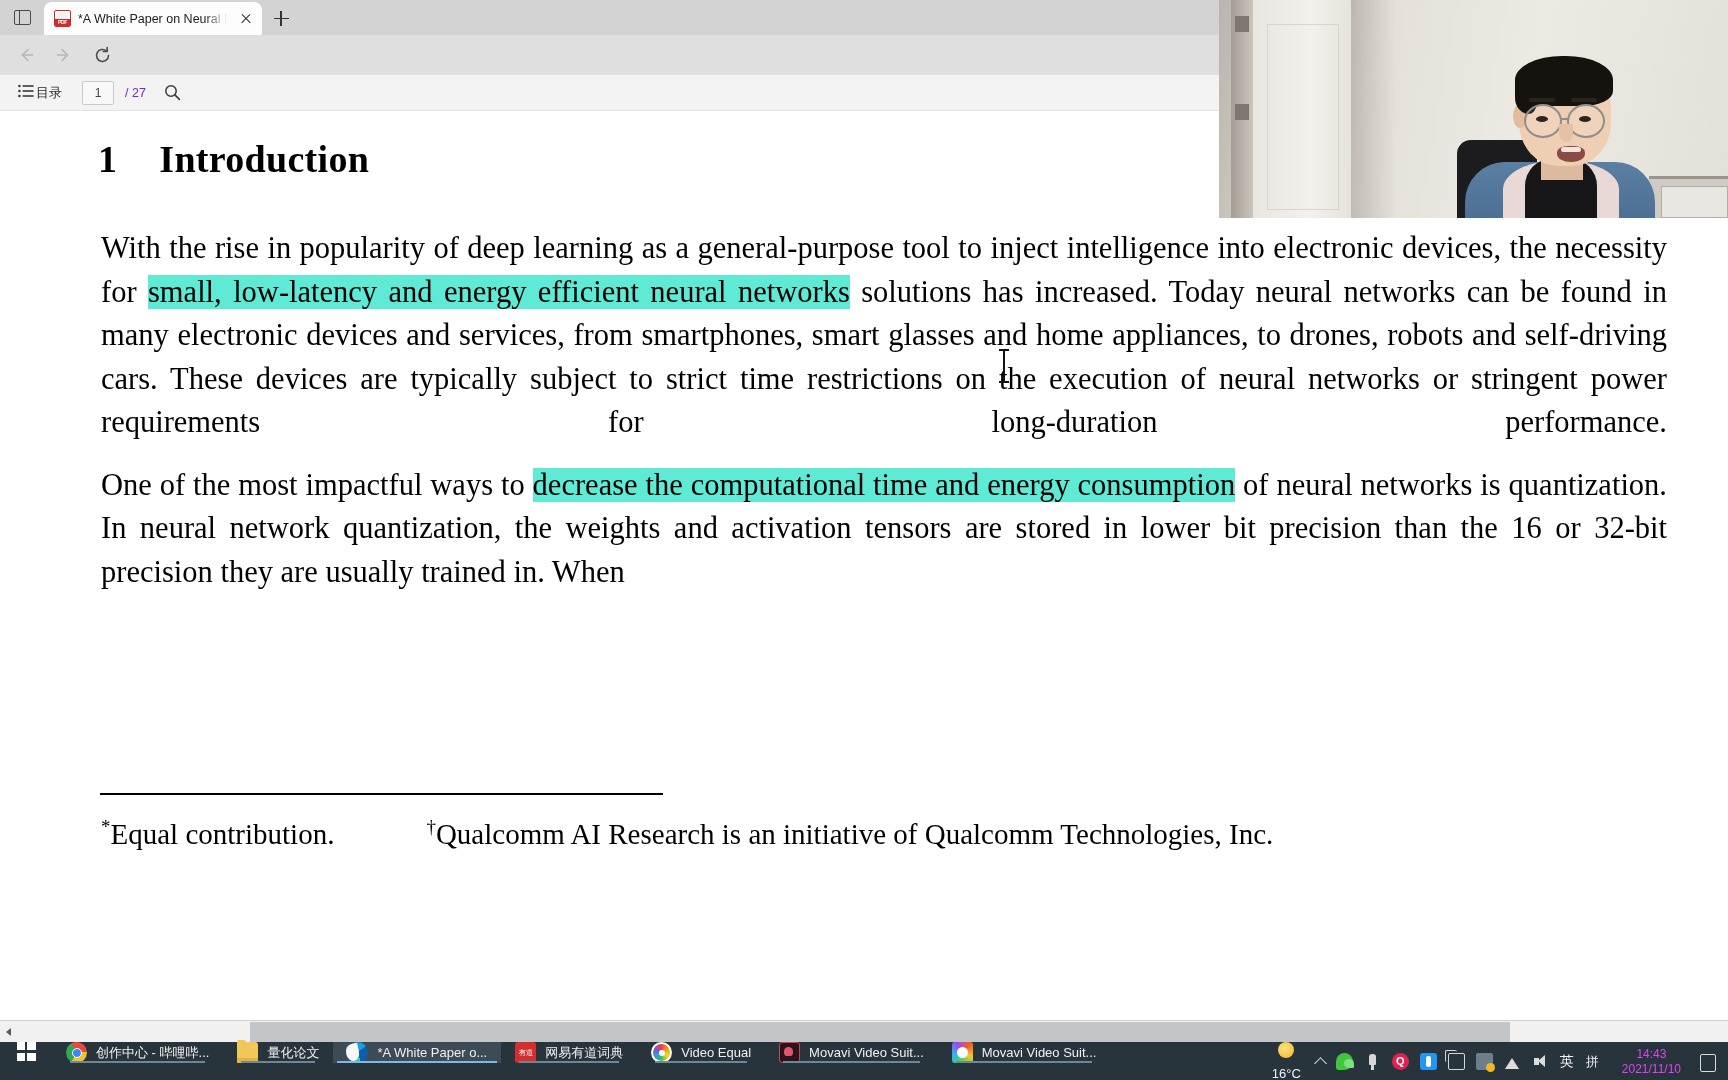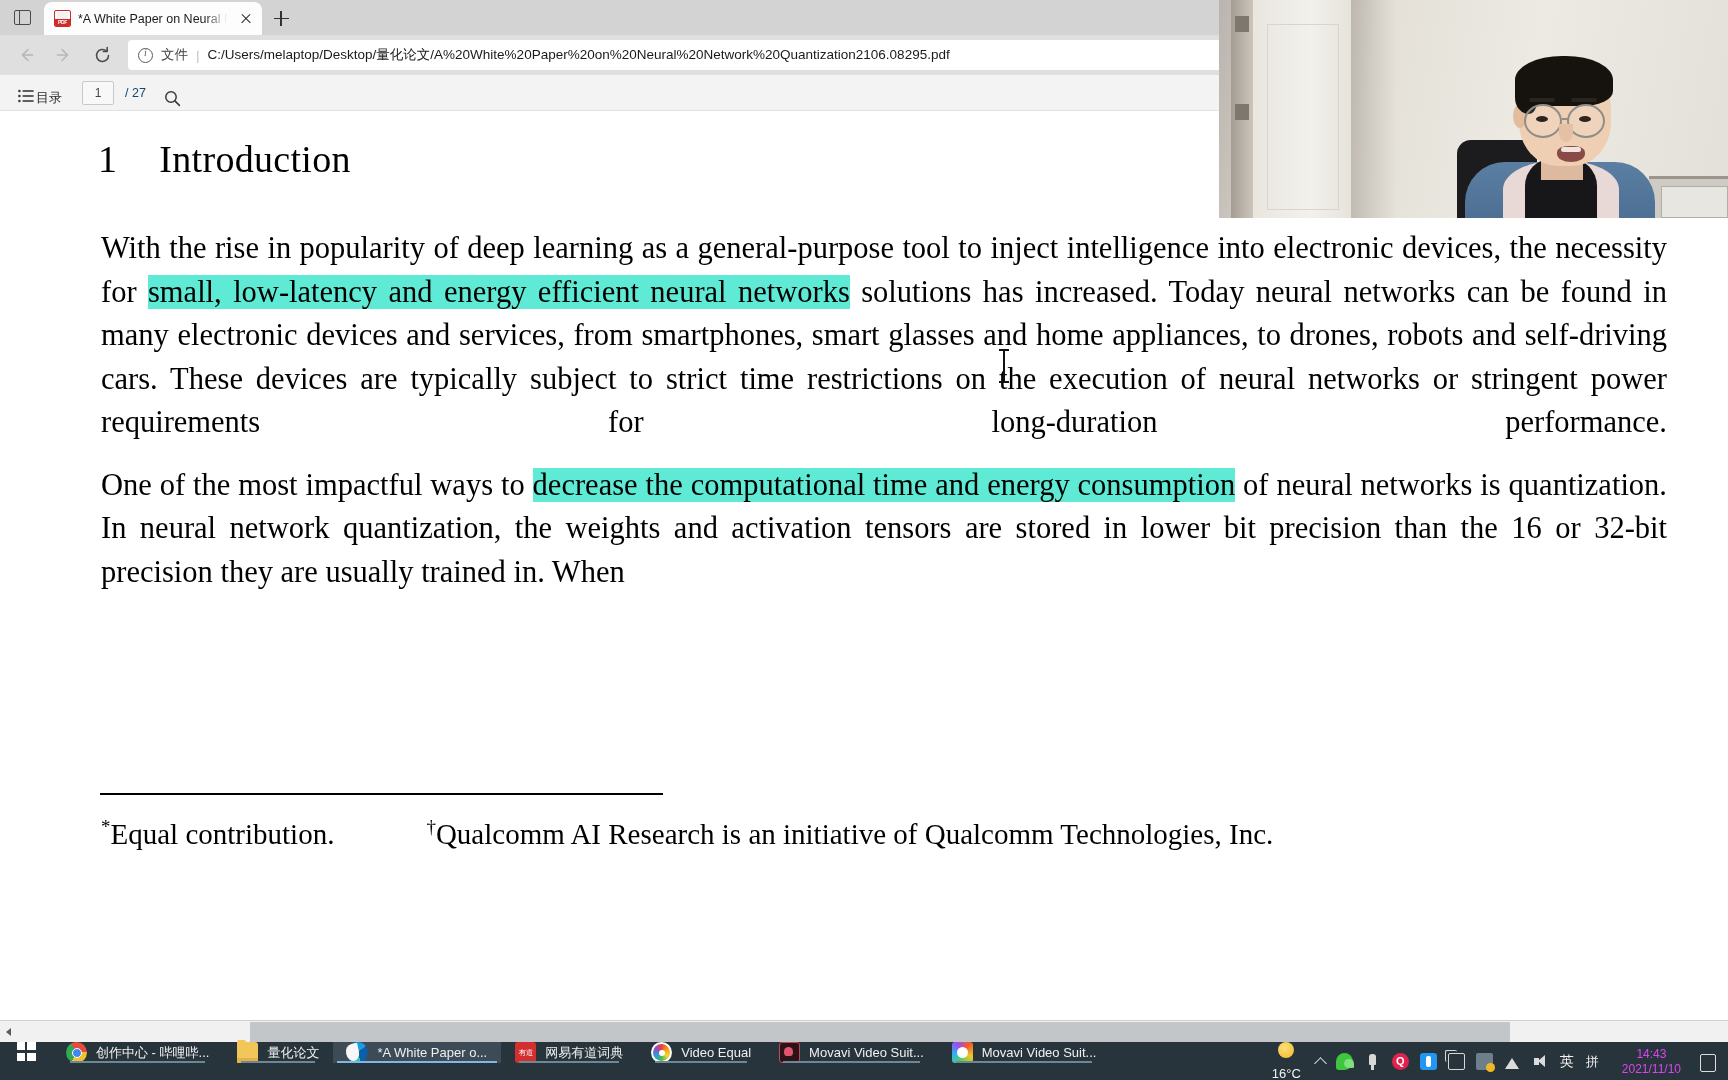--- a/index.html
+++ b/index.html
@@ -152,34 +152,34 @@
   .pdfbar-left { display: flex; align-items: center; gap: 4px; padding-left: 12px; }
   .pdfbar-center {
     position: absolute; left: 0; right: 0;
     display: flex; align-items: center; justify-content: flex-end;
     padding-right: 18px; gap: 2px;
     pointer-events: none;
   }
   .pdfbar-center > * { pointer-events: auto; }
   .tbtn {
     height: 28px; min-width: 30px;
-    display: flex; align-items: flex-end; justify-content: center;
+    display: flex; align-items: center; justify-content: center;
     border-radius: 4px; color: #3b3b3b;
     padding: 0 6px;
   }
   .toc-label { font-size: 13px; color: #2b2b2b; padding: 0 4px 0 2px; }
   .pagebox {
     width: 32px; height: 24px;
     border: 1px solid #c9c9c9; border-radius: 2px;
     background: #f8f8f8;
     display: flex; align-items: center; justify-content: center;
     font-size: 12px; color: #444;
     margin-left: 6px;
   }
-  .pagetotal { font-size: 12.5px; color: #0c4a6e; margin-left: 7px; }
+  .pagetotal { font-size: 12.5px; color: #6d28d9; margin-left: 7px; }
   .vsep { width: 1px; height: 18px; background: #d0d0d0; margin: 0 9px; }
   .tbtn-text { font-size: 13px; color: #2b2b2b; margin-left: 5px; }
   .tbtn-text.dim { color: #a9a9a9; }
 
   
   .viewer {
     position: absolute; left: 0; top: 111px;
     width: 1728px; height: 909px;
     background: #ffffff;
     overflow: hidden;
@@ -188,21 +188,21 @@
     position: absolute; left: 0; top: 0;
     width: 1728px;
     padding: 0;
   }
   .doc {
     font-family: "Liberation Serif", serif;
     color: #000;
   }
   .heading {
     position: absolute; left: 98px; top: 26px;
-    font-size: 38px; font-weight: normal;
+    font-size: 38px; font-weight: bold;
     letter-spacing: 0.3px;
   }
   .heading .num { margin-right: 42px; }
   .body-text {
     position: absolute; left: 101px; top: 116px;
     width: 1566px;
     font-size: 30.5px;
     line-height: 43.5px;
     text-align: justify;
     text-align-last: justify;
@@ -617,26 +617,20 @@
         <svg width="18" height="18" viewBox="0 0 18 18">
             <path d="M7 3.5 12.5 9 7 14.5" fill="none" stroke="#b6b6b6" stroke-width="1.5" stroke-linecap="round" stroke-linejoin="round"></path>
             <path d="M12.4 9h-10" stroke="#b6b6b6" stroke-width="1.5" stroke-linecap="round"></path>
           </svg>
       </div>
       <div class="navbtn">
         <svg width="19" height="19" viewBox="0 0 19 19">
             <path d="M15.5 9.5a6 6 0 1 1-1.9-4.4" fill="none" stroke="#4a4a4a" stroke-width="1.6" stroke-linecap="round"></path>
             <path d="M14.2 1.6v3.9h-3.9" fill="none" stroke="#4a4a4a" stroke-width="1.6" stroke-linecap="round" stroke-linejoin="round"></path>
           </svg>
-      </div>
-      <div class="omnibox">
-        <span class="info-icon"></span>
-        <span class="scheme">文件</span>
-        <span class="sep">|</span>
-        <span class="url">C:/Users/melaptop/Desktop/量化论文/A%20White%20Paper%20on%20Neural%20Network%20Quantization2106.08295.pdf</span>
       </div>
     </div>
 
     <div class="pdfbar">
       <div class="pdfbar-left">
         <div class="tbtn">
           <span>
             <svg width="16" height="14" viewBox="0 0 16 14">
               <circle cx="1.4" cy="2" r="1.3" fill="#3b3b3b"></circle>
                 <rect x="4.6" y="1.2" width="11" height="1.6" fill="#3b3b3b"></rect>

